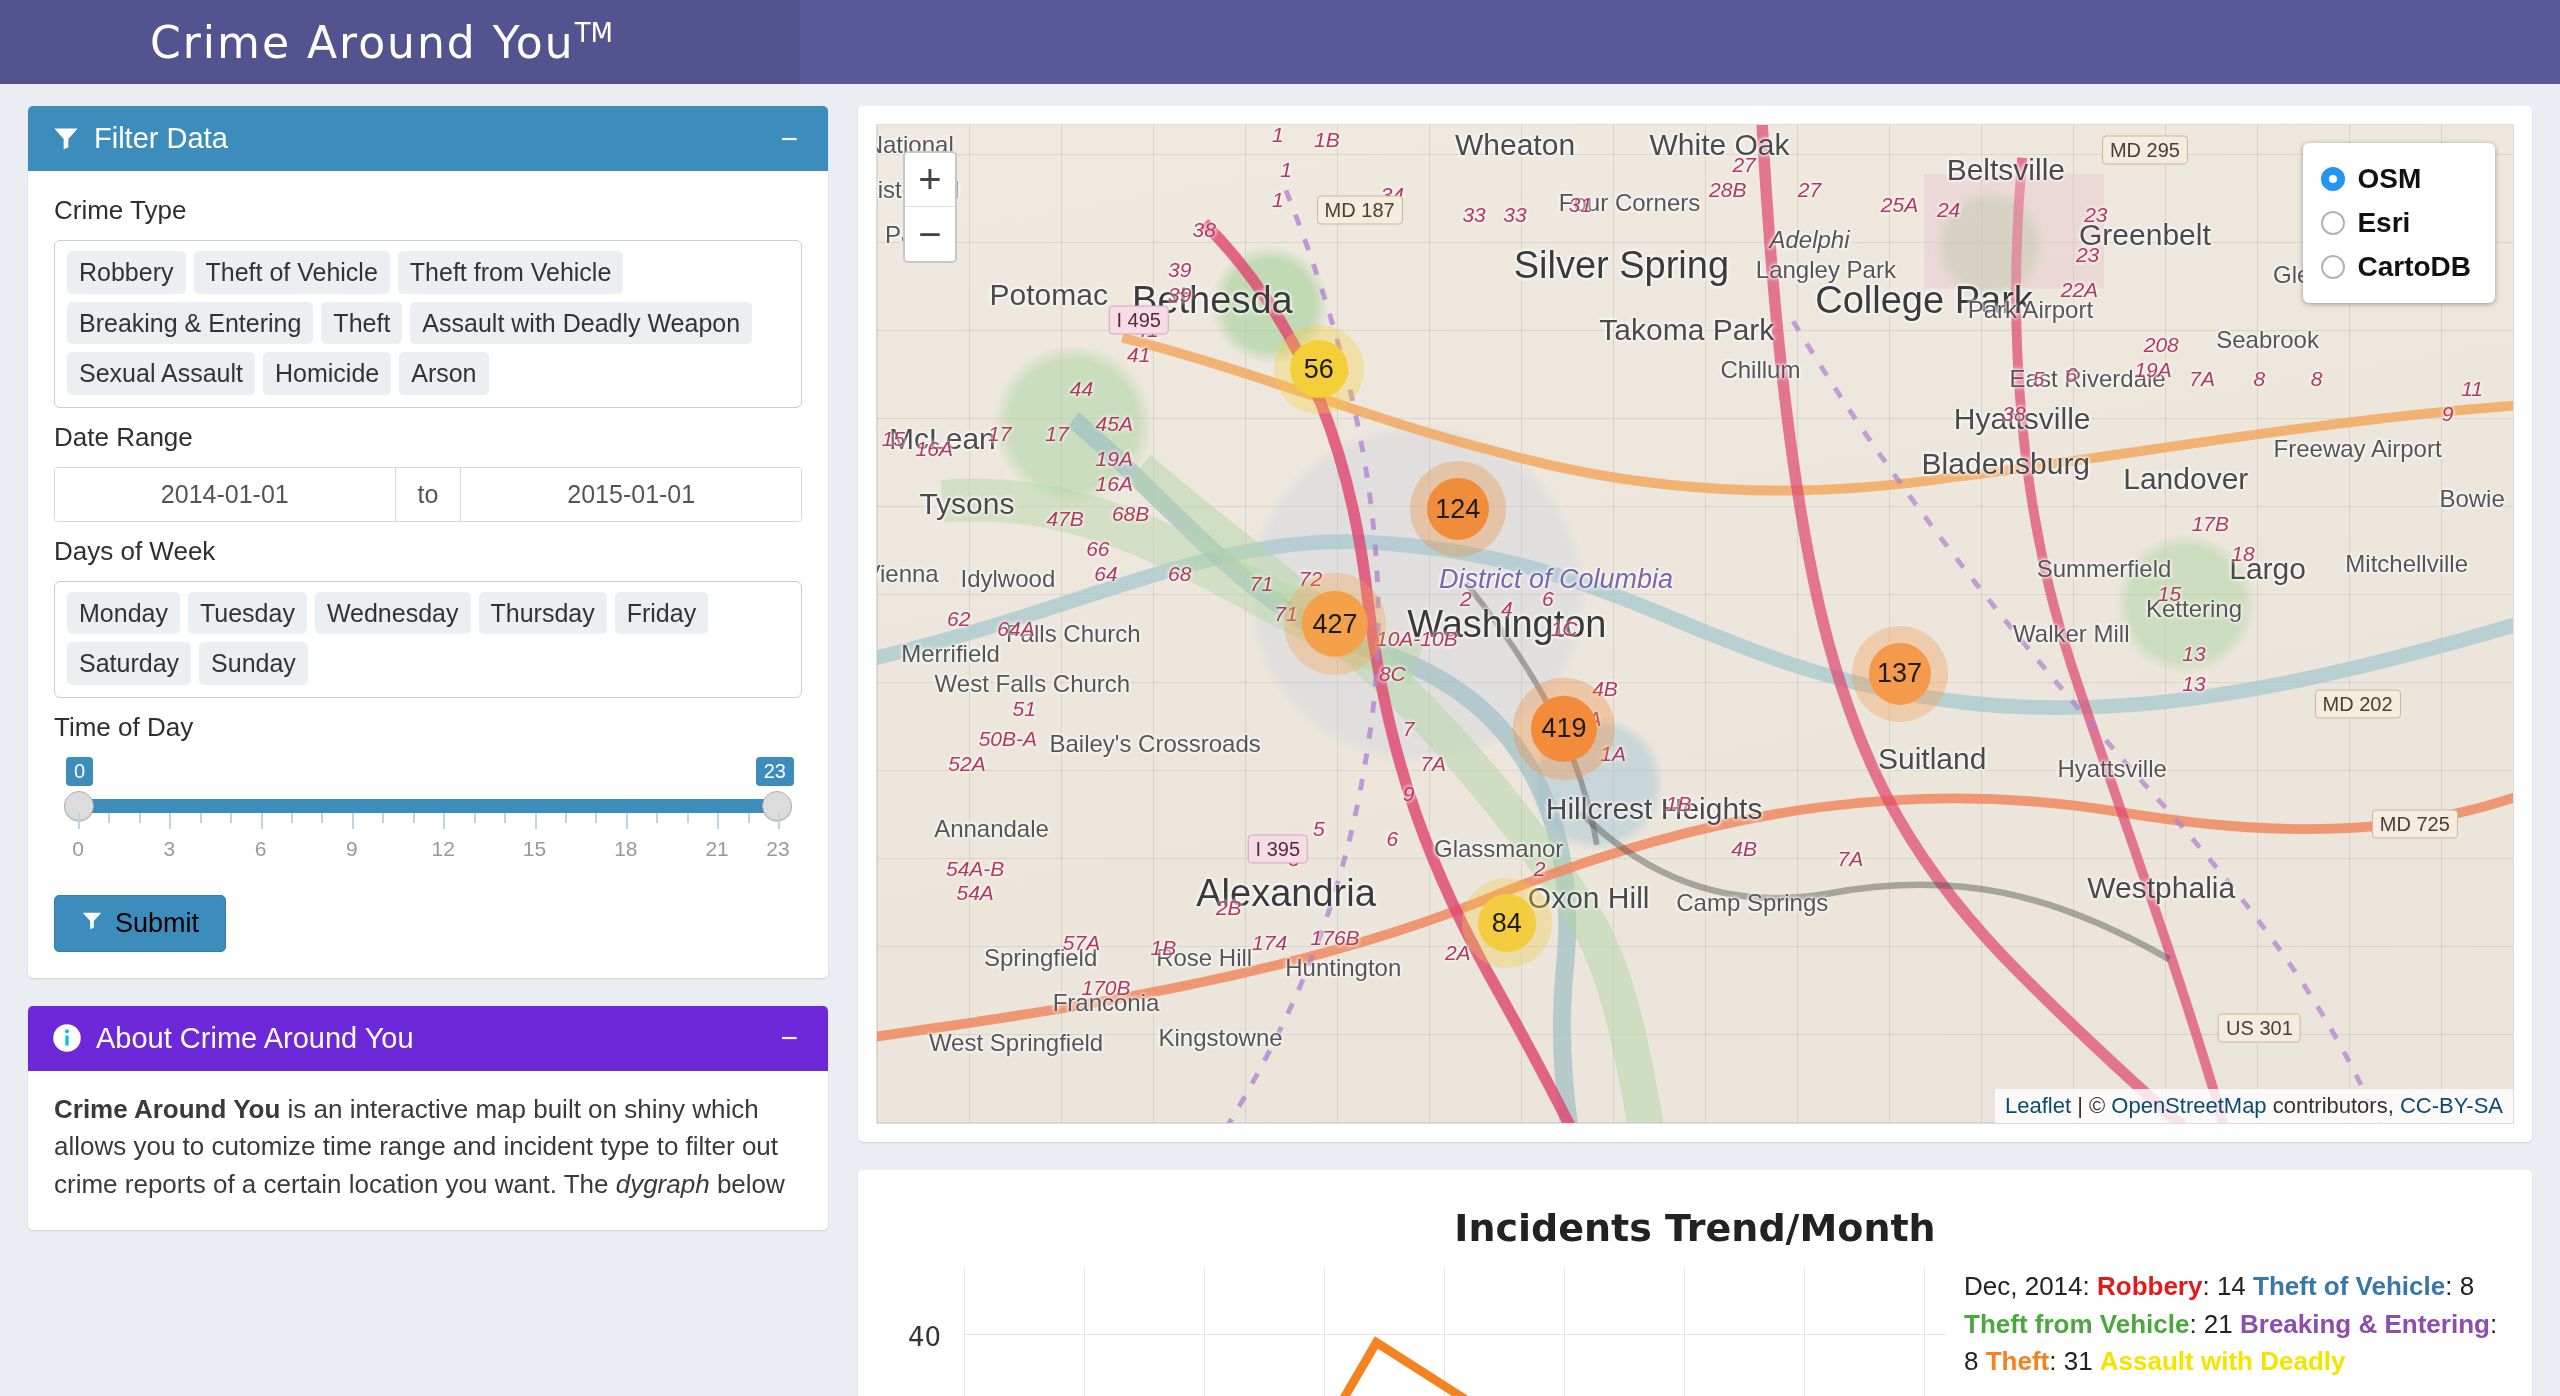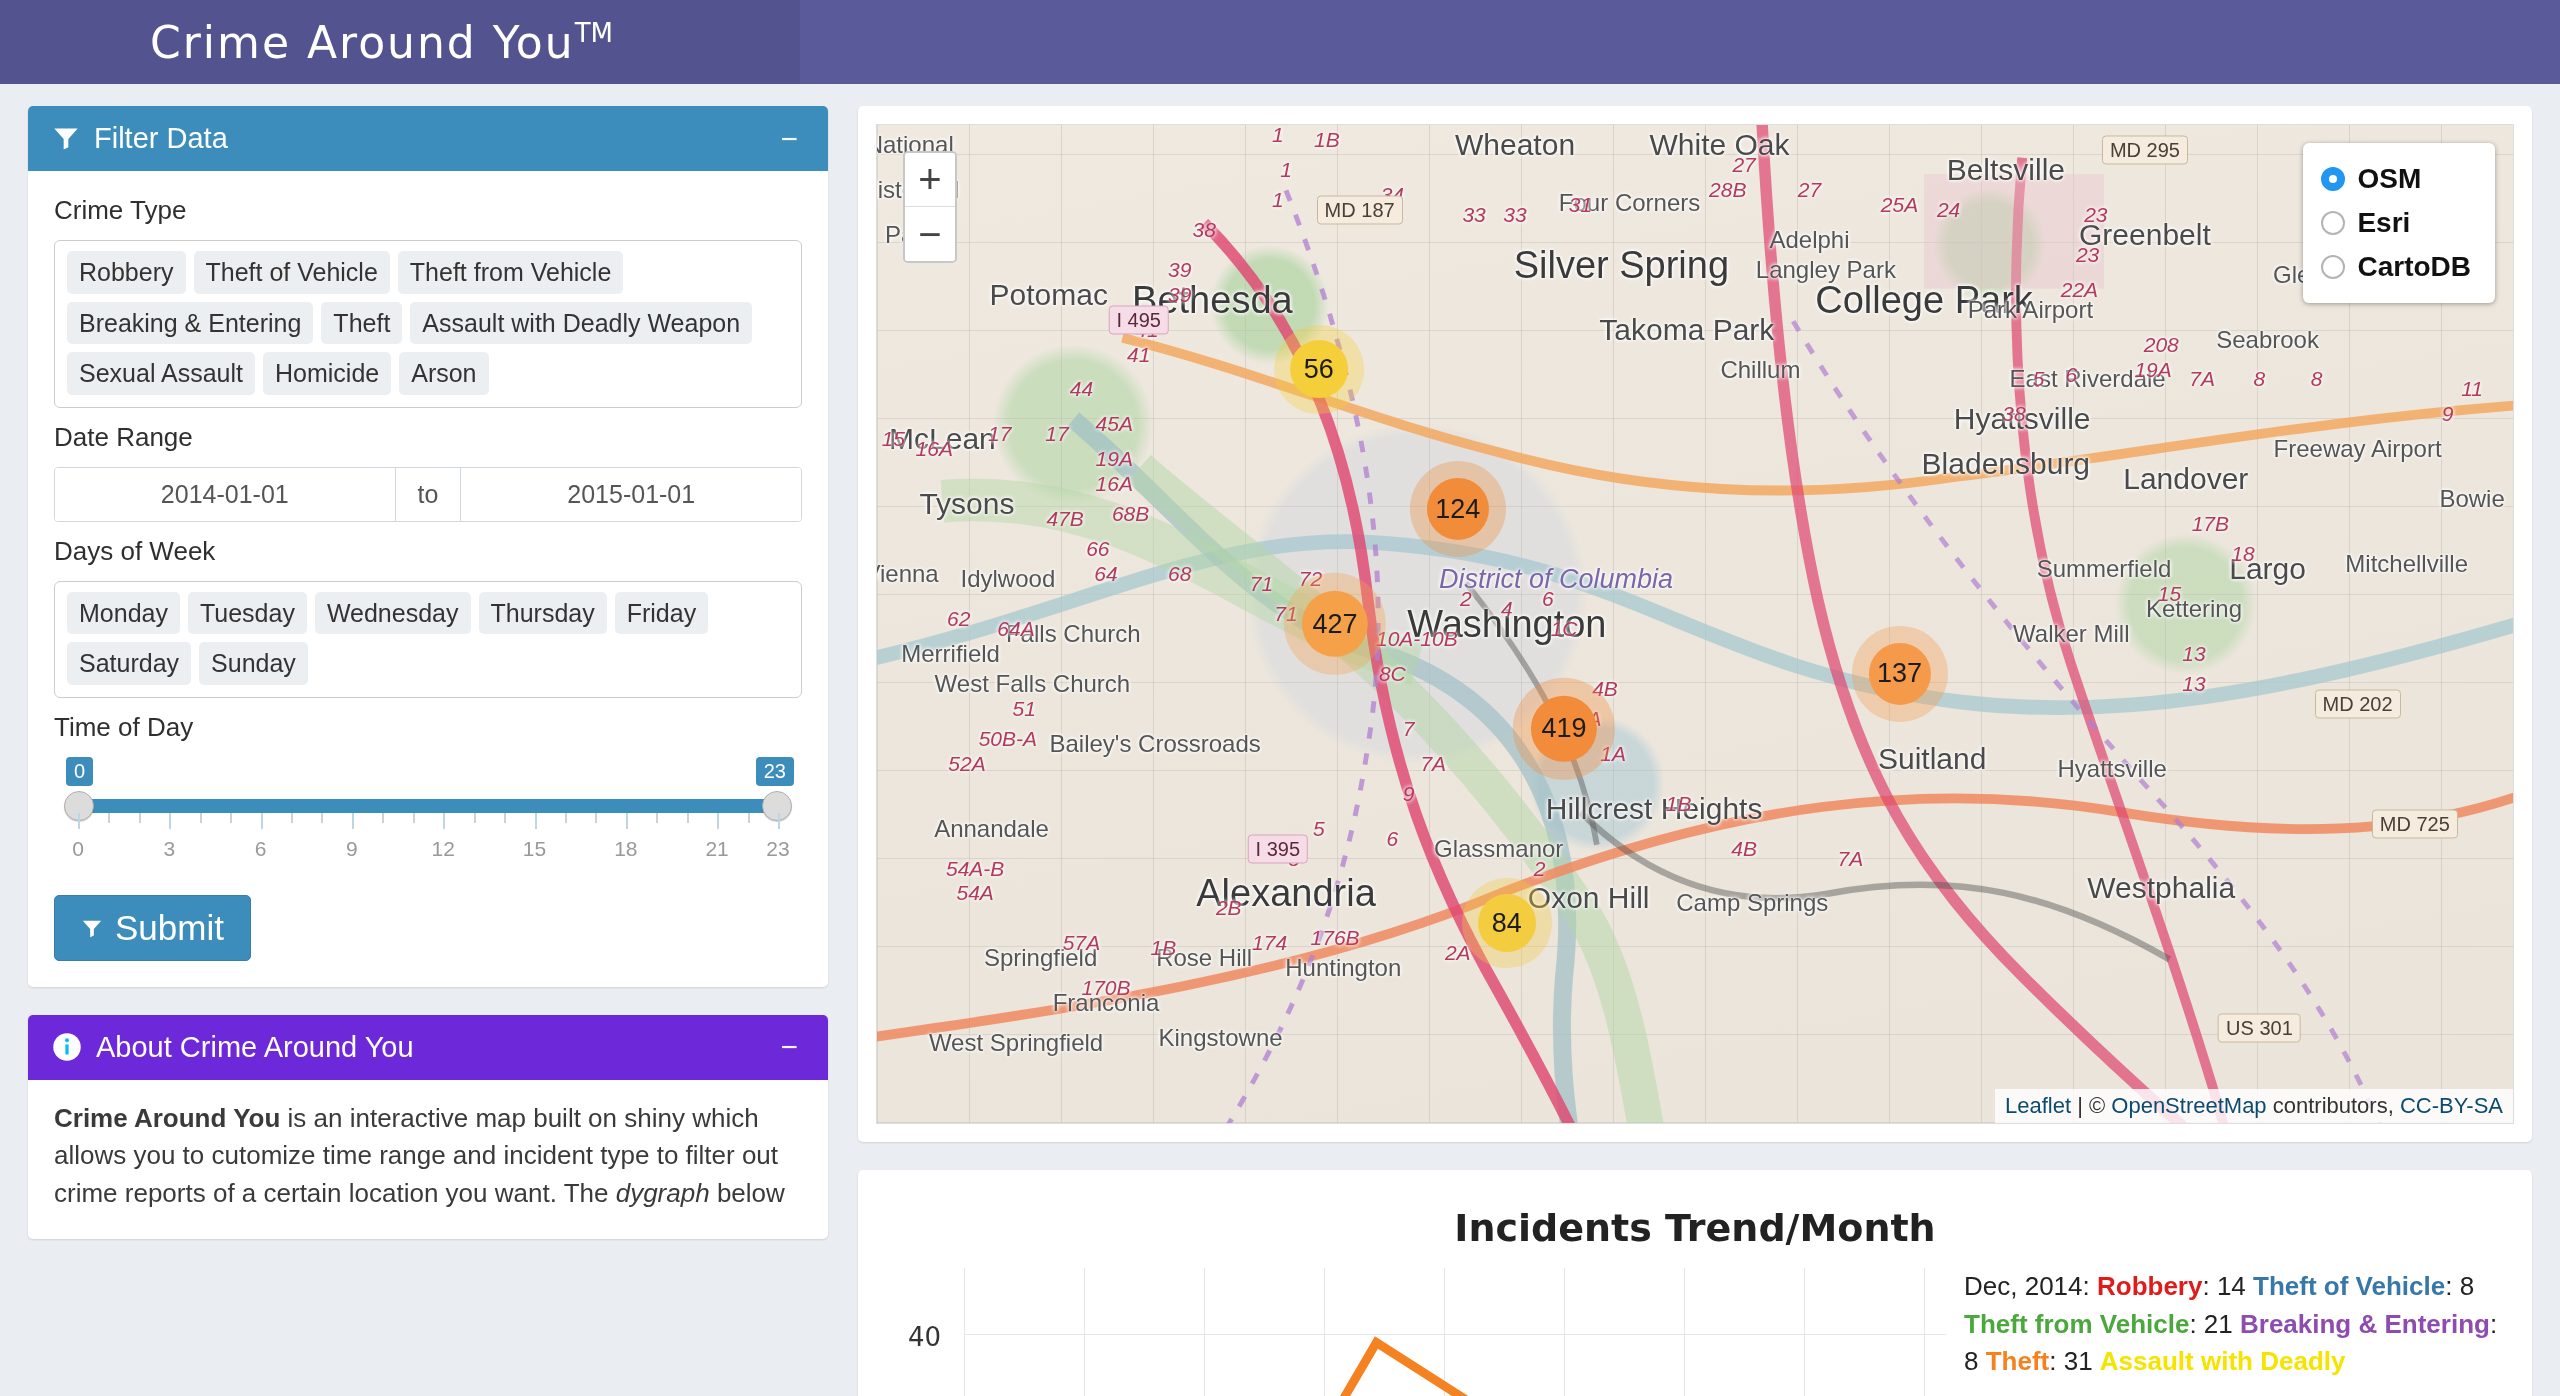--- a/index.html
+++ b/index.html
@@ -193,22 +193,22 @@
     position: absolute;
     transform: translateX(-50%);
     font-size: 21px;
     color: #999;
   }
 
   .btn-submit {
     margin-top: 10px;
     background: #3c8dbc;
     border: 1px solid #367fa9;
-    color: #ffffff;
-    font-size: 35px;
+    color: #000000;
+    font-size: 27px;
     padding: 12px 26px;
     border-radius: 5px;
     display: inline-flex;
     align-items: flex-end;
     gap: 12px;
     cursor: pointer;
     font-family: "Liberation Sans", sans-serif;
   }
 
   
@@ -550,21 +550,21 @@
             <rect x="790" y="620" width="130" height="110" fill="#e3b8c6" opacity=".45"></rect>
             <rect x="640" y="30" width="110" height="70" fill="#e8c2cd" opacity=".4"></rect>
           </svg>
           <div id="map-labels">
               <div class="map-label city" style="left: 10.5%; top: 17%;">Potomac</div>
               <div class="map-label city" style="left: 39%; top: 2%;">Wheaton</div>
               <div class="map-label city" style="left: 51.5%; top: 2%;">White Oak</div>
               <div class="map-label small" style="left: 46%; top: 7.8%;">Four Corners</div>
               <div class="map-label city" style="left: 69%; top: 4.5%;">Beltsville</div>
               <div class="map-label big" style="left: 45.5%; top: 14%;">Silver Spring</div>
-              <div class="map-label small" style="left: 57%; top: 11.5%;">Adelphi</div>
+              <div class="map-label small" style="left: 57%; top: 11.5%; font-style: italic;">Adelphi</div>
               <div class="map-label city" style="left: 77.5%; top: 11%;">Greenbelt</div>
               <div class="map-label big" style="left: 20.5%; top: 17.5%;">Bethesda</div>
               <div class="map-label small" style="left: 58%; top: 14.5%;">Langley Park</div>
               <div class="map-label big" style="left: 64%; top: 17.5%;">College Park</div>
               <div class="map-label small" style="left: 89%; top: 15%;">Glenn Dale</div>
               <div class="map-label city" style="left: 49.5%; top: 20.5%;">Takoma Park</div>
               <div class="map-label small" style="left: 54%; top: 24.5%;">Chillum</div>
               <div class="map-label small" style="left: 85%; top: 21.5%;">Seabrook</div>
               <div class="map-label small" style="left: 74%; top: 25.5%;">East Riverdale</div>
               <div class="map-label city" style="left: 70%; top: 29.5%;">Hyattsville</div>

